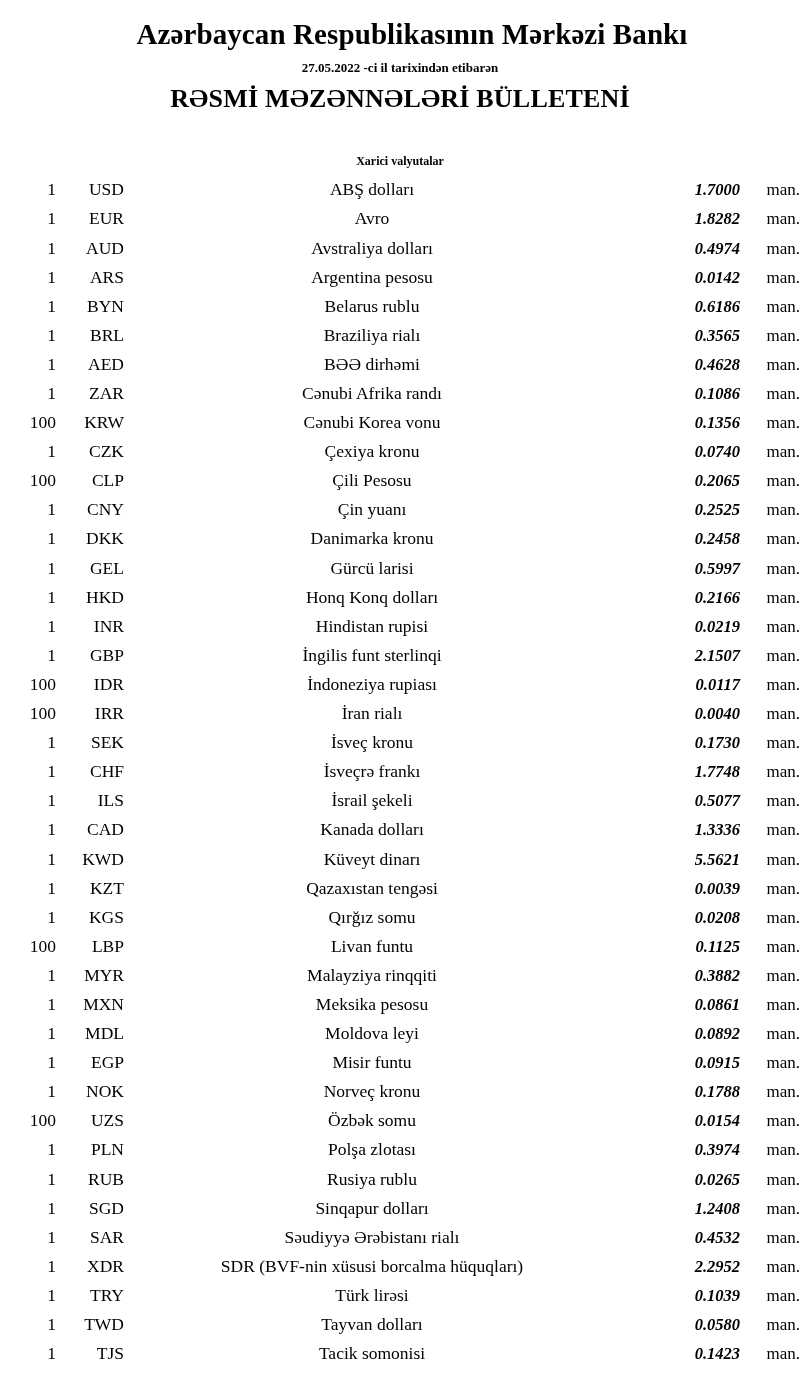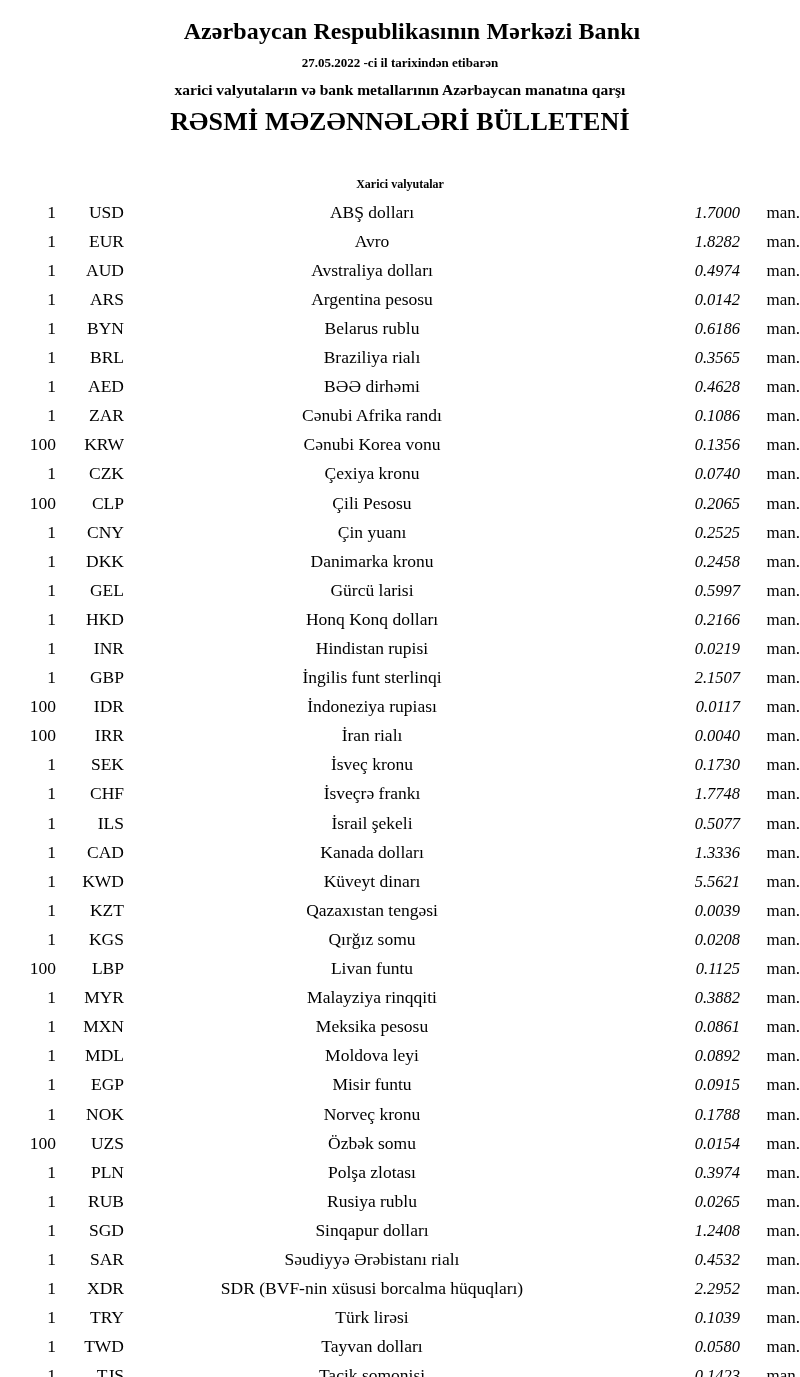--- a/index.html
+++ b/index.html
@@ -18,21 +18,21 @@
     width: 800px;
     height: 1377px;
     position: relative;
     box-sizing: border-box;
     padding: 10px 0 0 0;
   }
   .header {
     text-align: center;
   }
   .bank-title {
-    font-size: 24px;
+    font-size: 29px;
     font-weight: bold;
     letter-spacing: 0.1px;
     margin: 8px 0 0 0;
     line-height: 1.15;
     padding-left: 24px;
   }
   .date-line {
     font-size: 13px;
     font-weight: bold;
     margin: 9px 0 0 0;
@@ -77,40 +77,39 @@
     padding: 0 4px 0 8px;
   }
   td.name {
     text-align: center;
     padding-left: 6px;
   }
   td.rate {
     width: 120px;
     text-align: right;
     font-style: italic;
-    font-weight: normal;
+    font-weight: bold;
     font-size: 16.5px;
     padding-right: 6px;
   }
   td.unit {
     width: 60px;
     text-align: right;
     padding-left: 8px;
     font-size: 17px;
   }
 </style>
 </head>
 <body>
 
 <div class="page">
 
   <div class="header">
     <div class="bank-title">Azərbaycan Respublikasının Mərkəzi Bankı</div>
     <div class="date-line">27.05.2022 -ci il tarixindən etibarən</div>
-    <div class="subtitle-line">xarici valyutaların və bank metallarının Azərbaycan manatına qarşı</div>
     <div class="bulletin-line">RƏSMİ MƏZƏNNƏLƏRİ BÜLLETENİ</div>
   </div>
 
   <div class="section-title">Xarici valyutalar</div>
 
   <table class="rates">
     <tbody>
         <tr>
           <td class="amount">1</td>
           <td class="code">USD</td>

